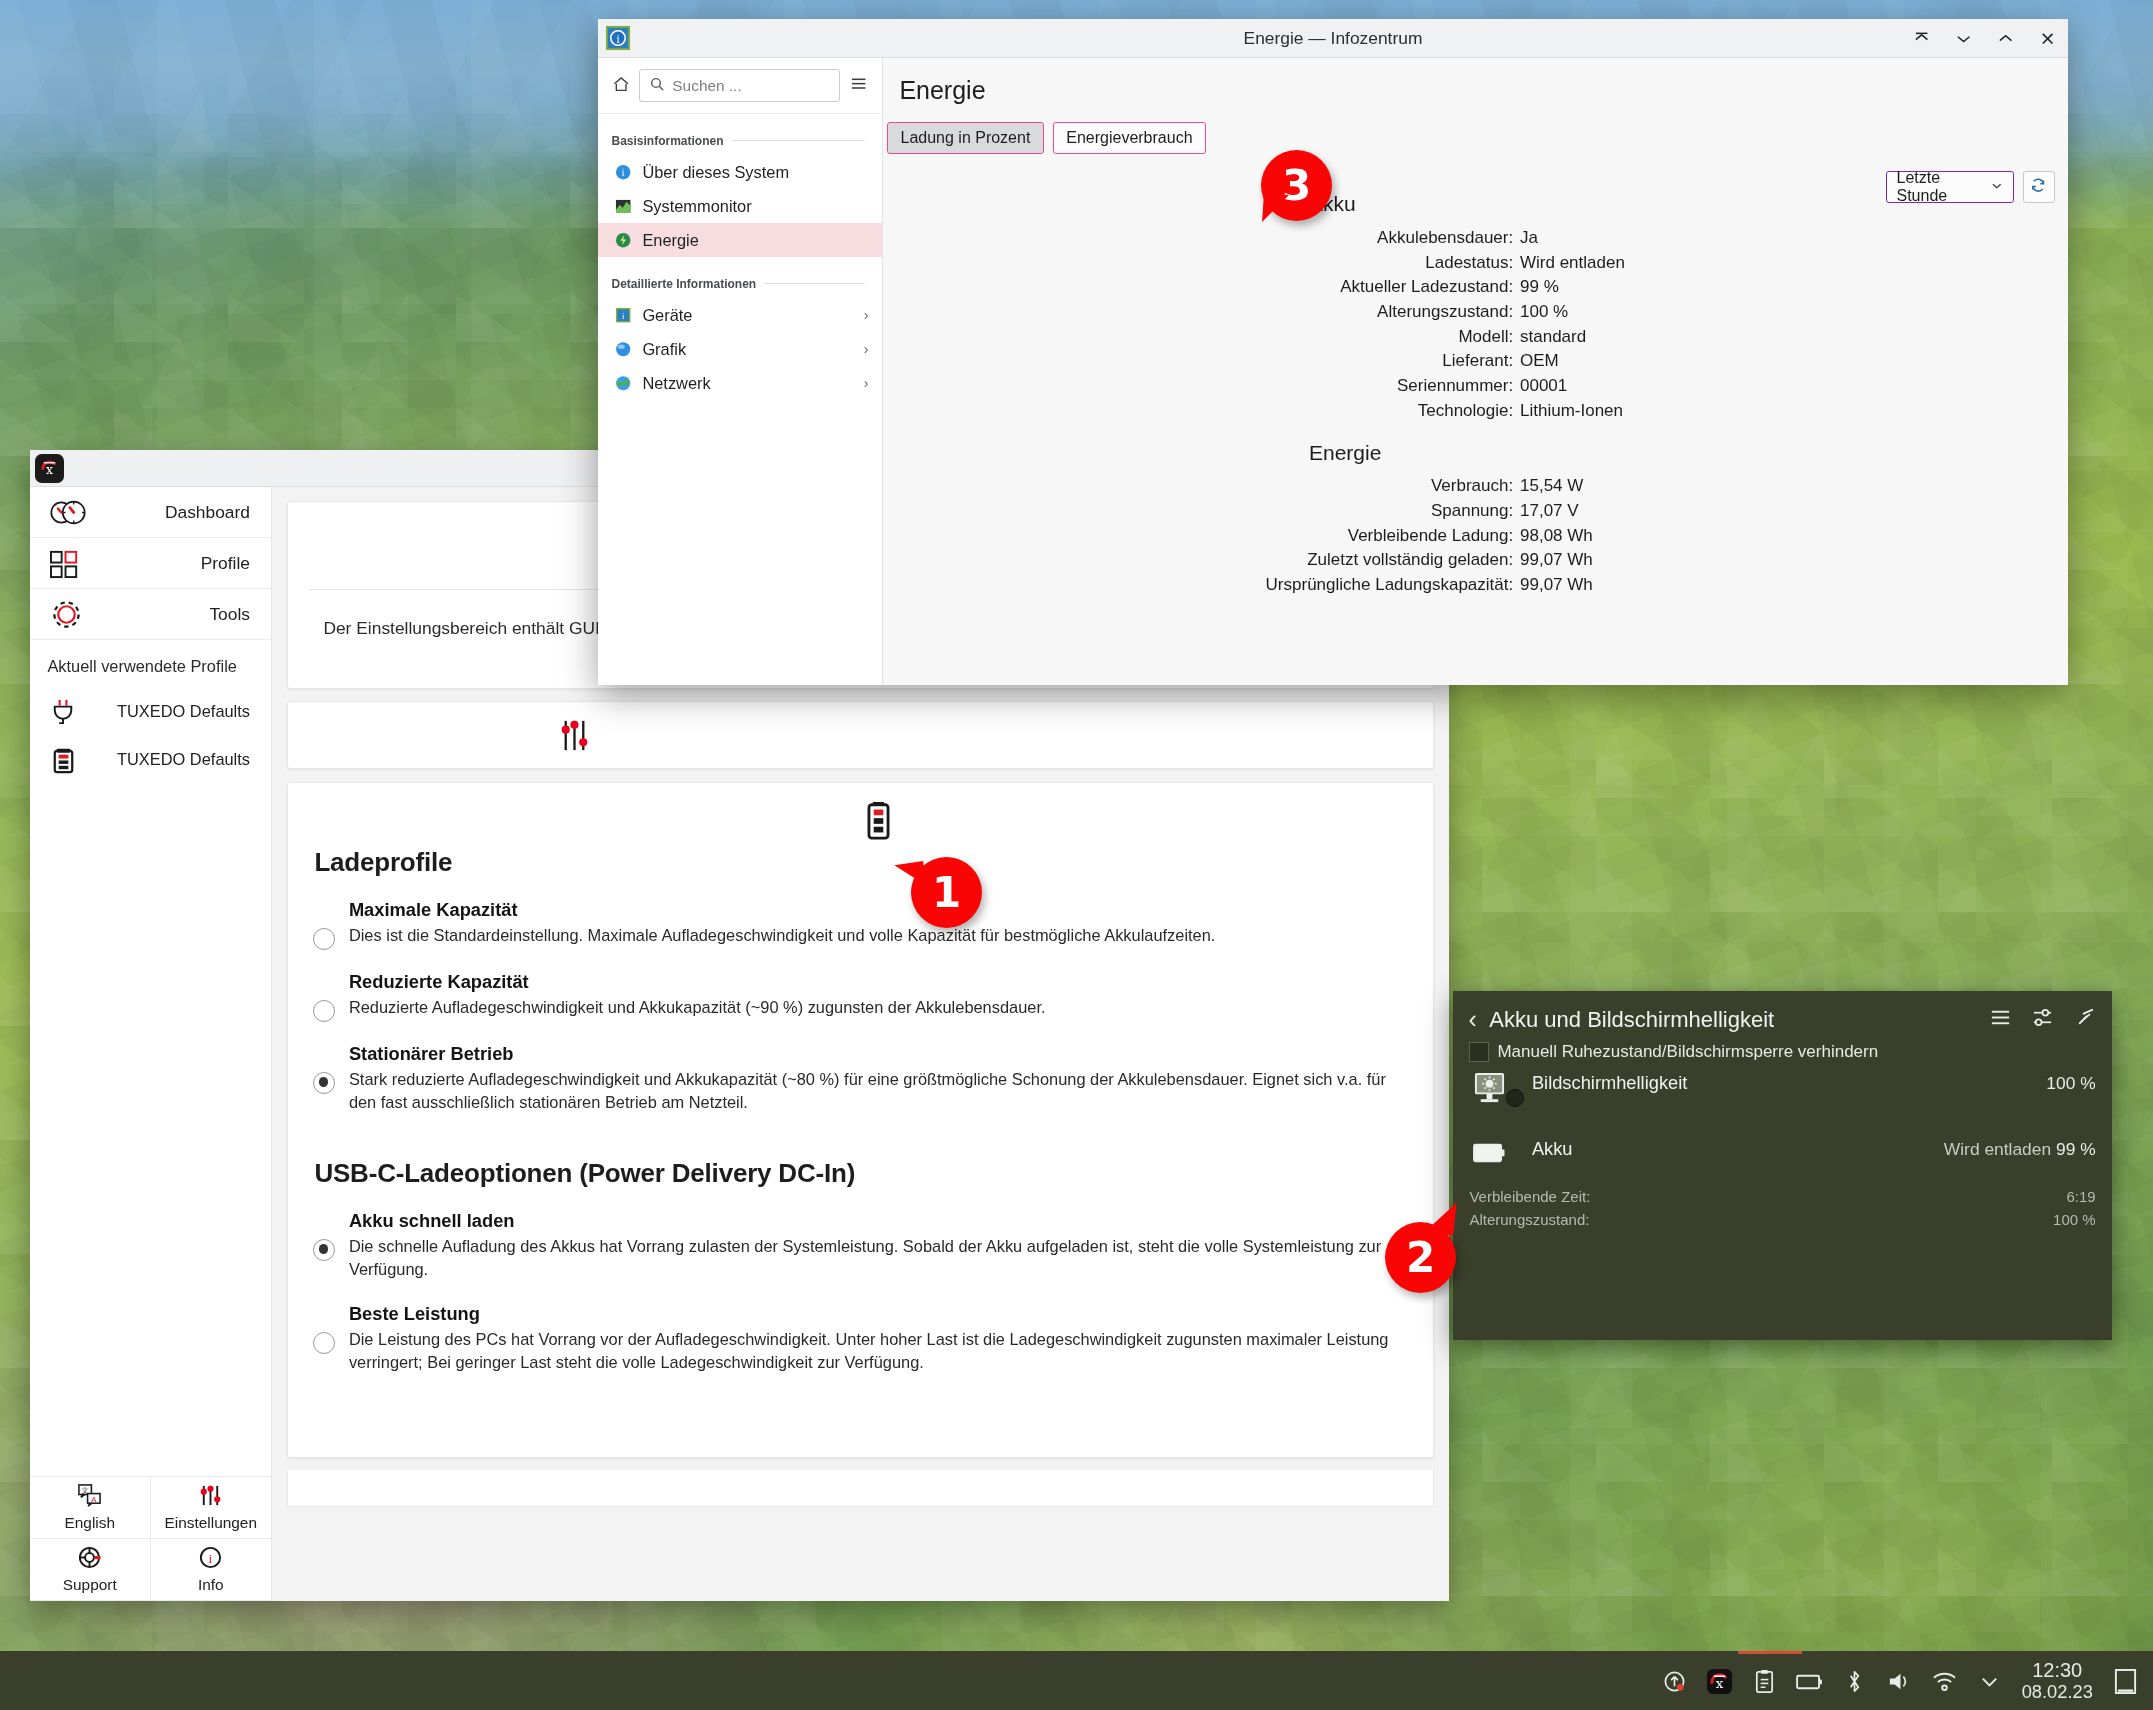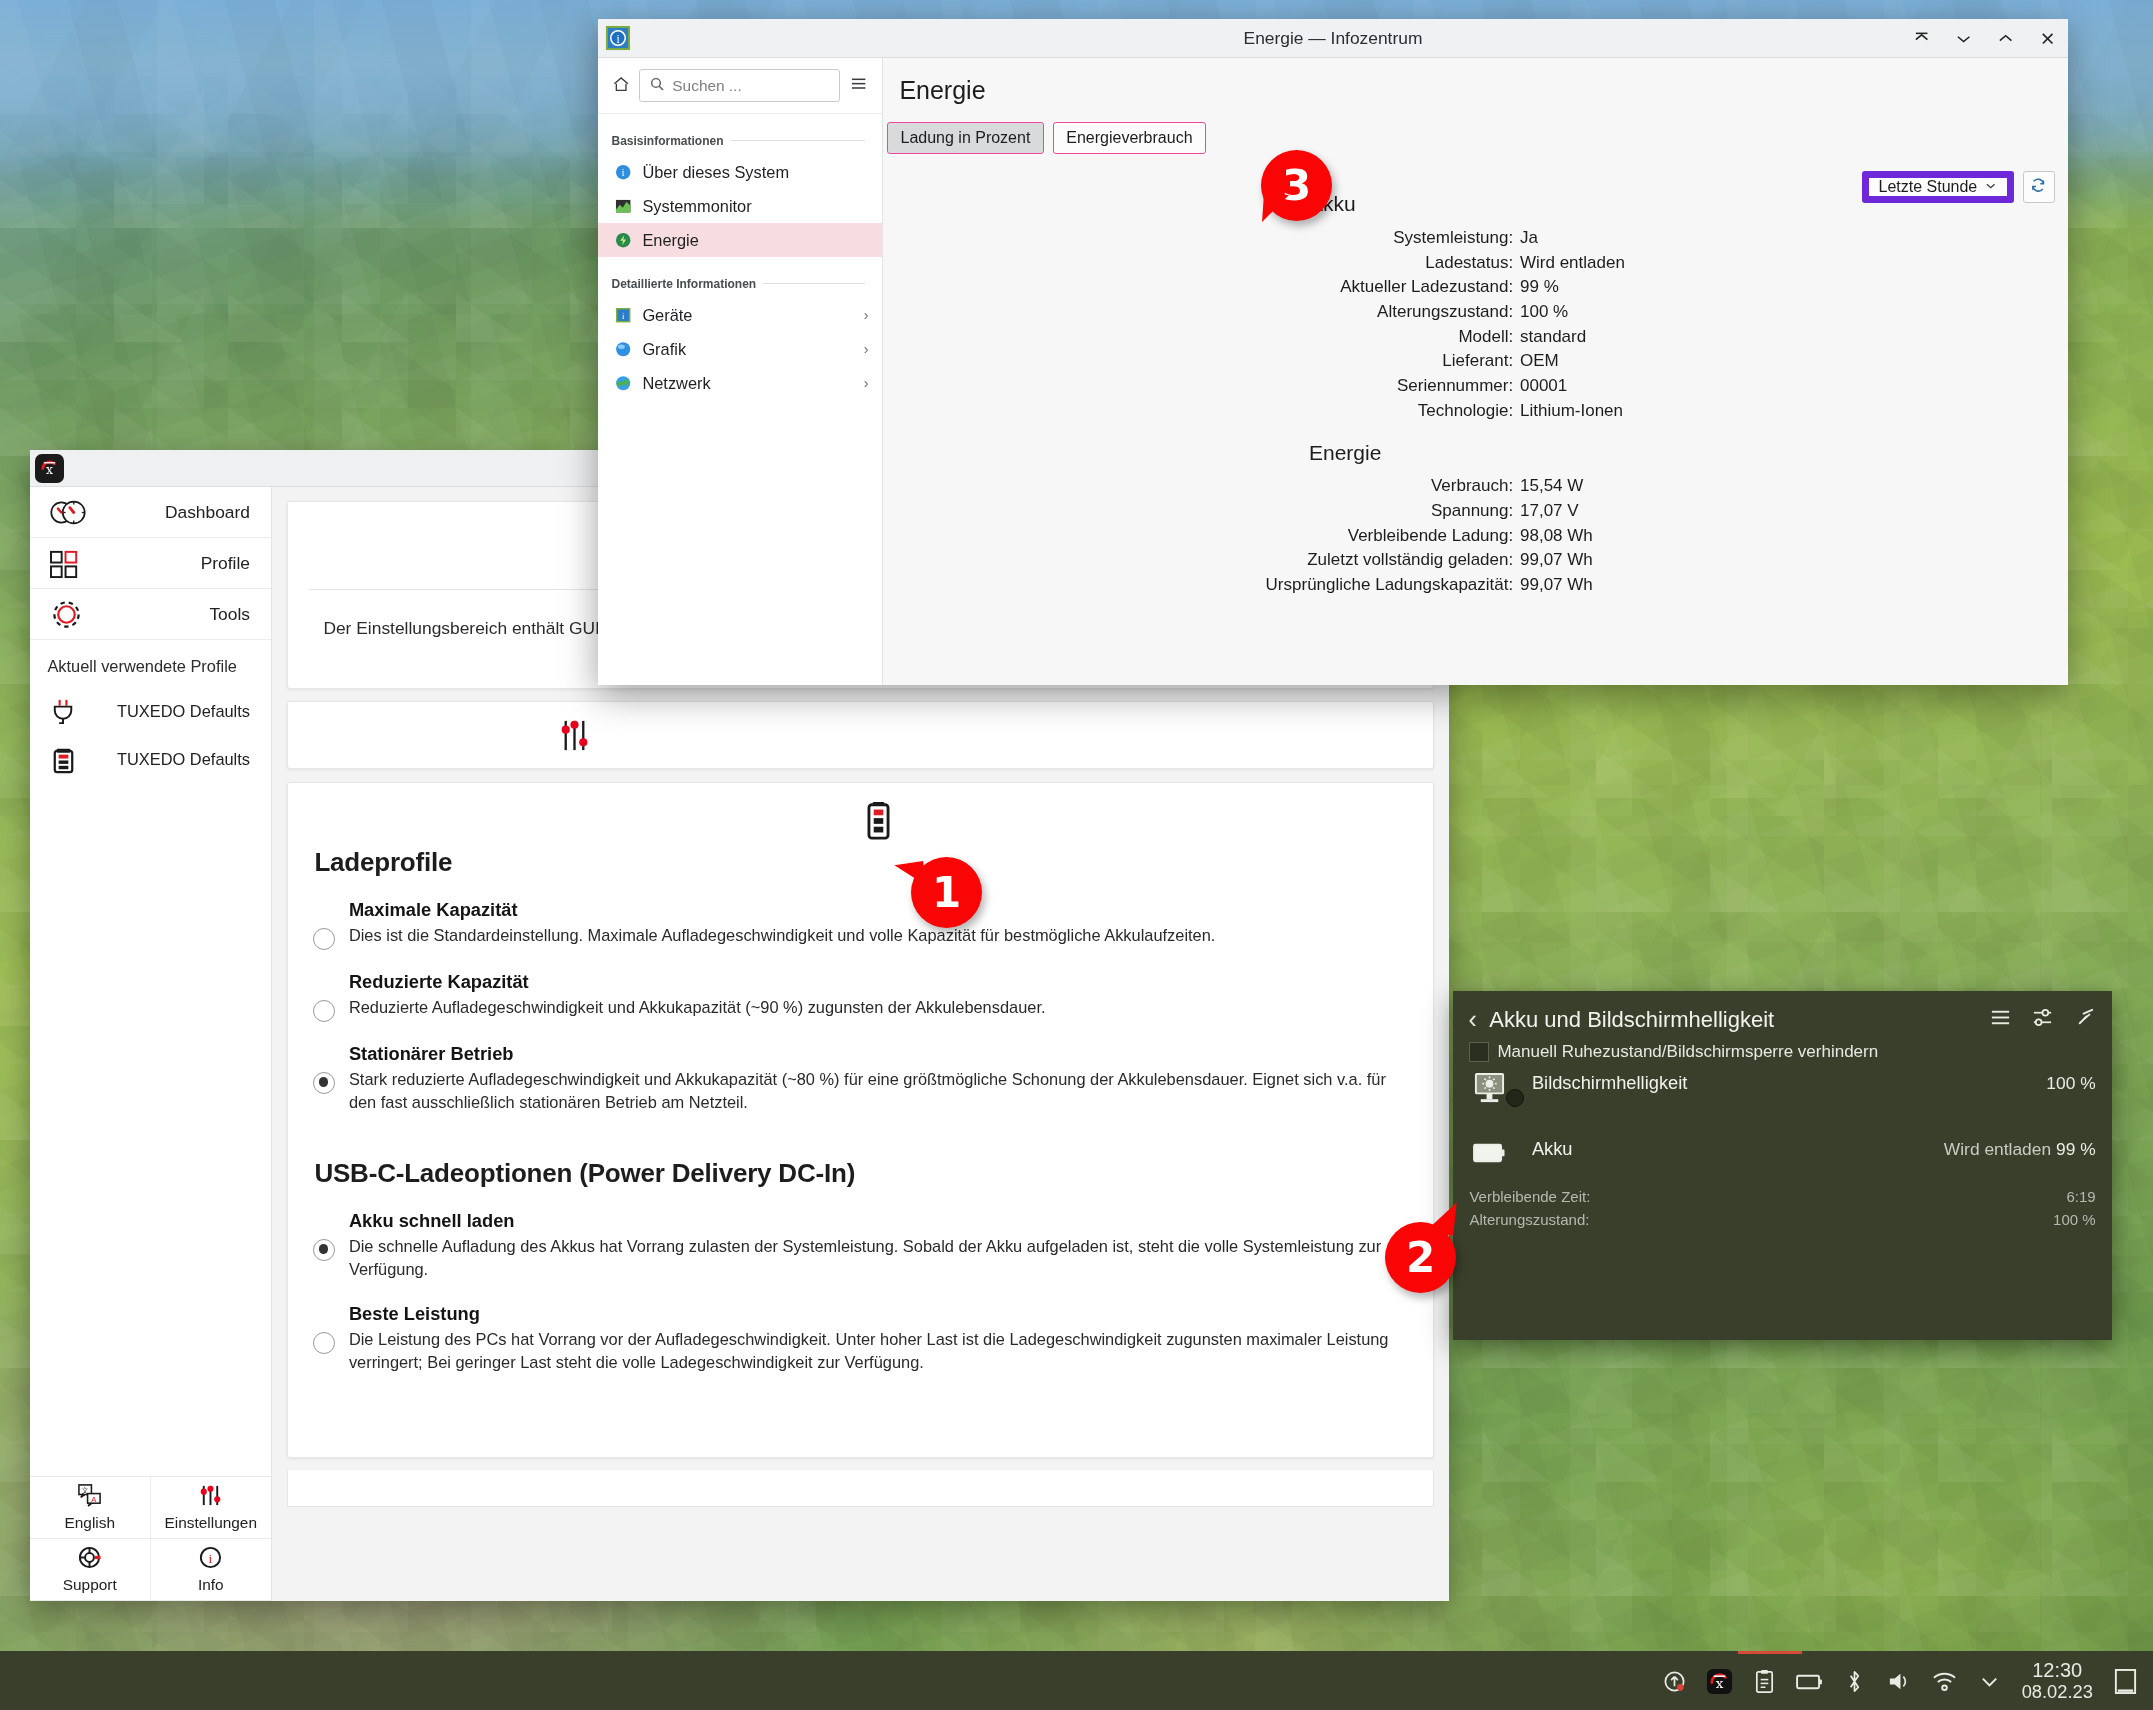--- a/index.html
+++ b/index.html
@@ -168,21 +168,21 @@
   #info-h1 { font-size:25px; color:#1d1d1d; padding:17.4px 0 0 16.4px; }
   #info-tabs { display:flex; gap:8.7px; padding: 17.4px 0 0 3.9px; align-items:center; }
   .tabbtn {
     height:32px; padding:0 12.6px; border:1px solid #ec4899; border-radius:2.9px;
     font-size:16px; color:#1d1d1d; display:flex; align-items:center; background:#fcfcfc;
     cursor:pointer;
   }
   .tabbtn.on { background:#d9dadc; }
   #info-range { position:absolute; right:13.5px; top:113px; display:flex; gap:8.7px; align-items:center; }
   #sel-range {
-    width:152px; height:32px; border:7px solid #6d28d9; border-radius:2.9px; background:#fcfcfc;
+    width:128px; height:32px; border:1px solid #6d28d9; border-radius:2.9px; background:#fcfcfc;
     display:flex; align-items:center; justify-content:space-between; padding:0 9.7px;
     font-size:16px; color:#1d1d1d; cursor:pointer;
   }
   #btn-refresh {
     width:32px; height:32px; border:1px solid #c6c7c9; border-radius:2.9px; background:#fcfcfc;
     display:flex; align-items:center; justify-content:center; cursor:pointer;
   }
   #info-info { padding: 21px 0 0 0; }
   .grp-title { font-size:21px; color:#1d1d1d; margin: 17.4px 0 9.7px 426px; }
   .kv { display:flex; font-size:17px; color:#1d1d1d; line-height:1.45; }
@@ -648,21 +648,21 @@
               <path d="M4 14.4V11h3.3" fill="none" stroke="#2f6fa8" stroke-width="1.6"></path>
             </svg>
           </span>
         </div>
       </div>
 
       <div id="info-info">
         <div class="grp-title">Akku</div>
 
         <div class="kv">
-            <div class="k">Systemleistung:</div>
+            <div class="k">Akkulebensdauer:</div>
             <div class="v">Ja</div>
           </div>
         <div class="kv">
             <div class="k">Ladestatus:</div>
             <div class="v">Wird entladen</div>
           </div>
         <div class="kv">
             <div class="k">Aktueller Ladezustand:</div>
             <div class="v">99 %</div>
           </div>

